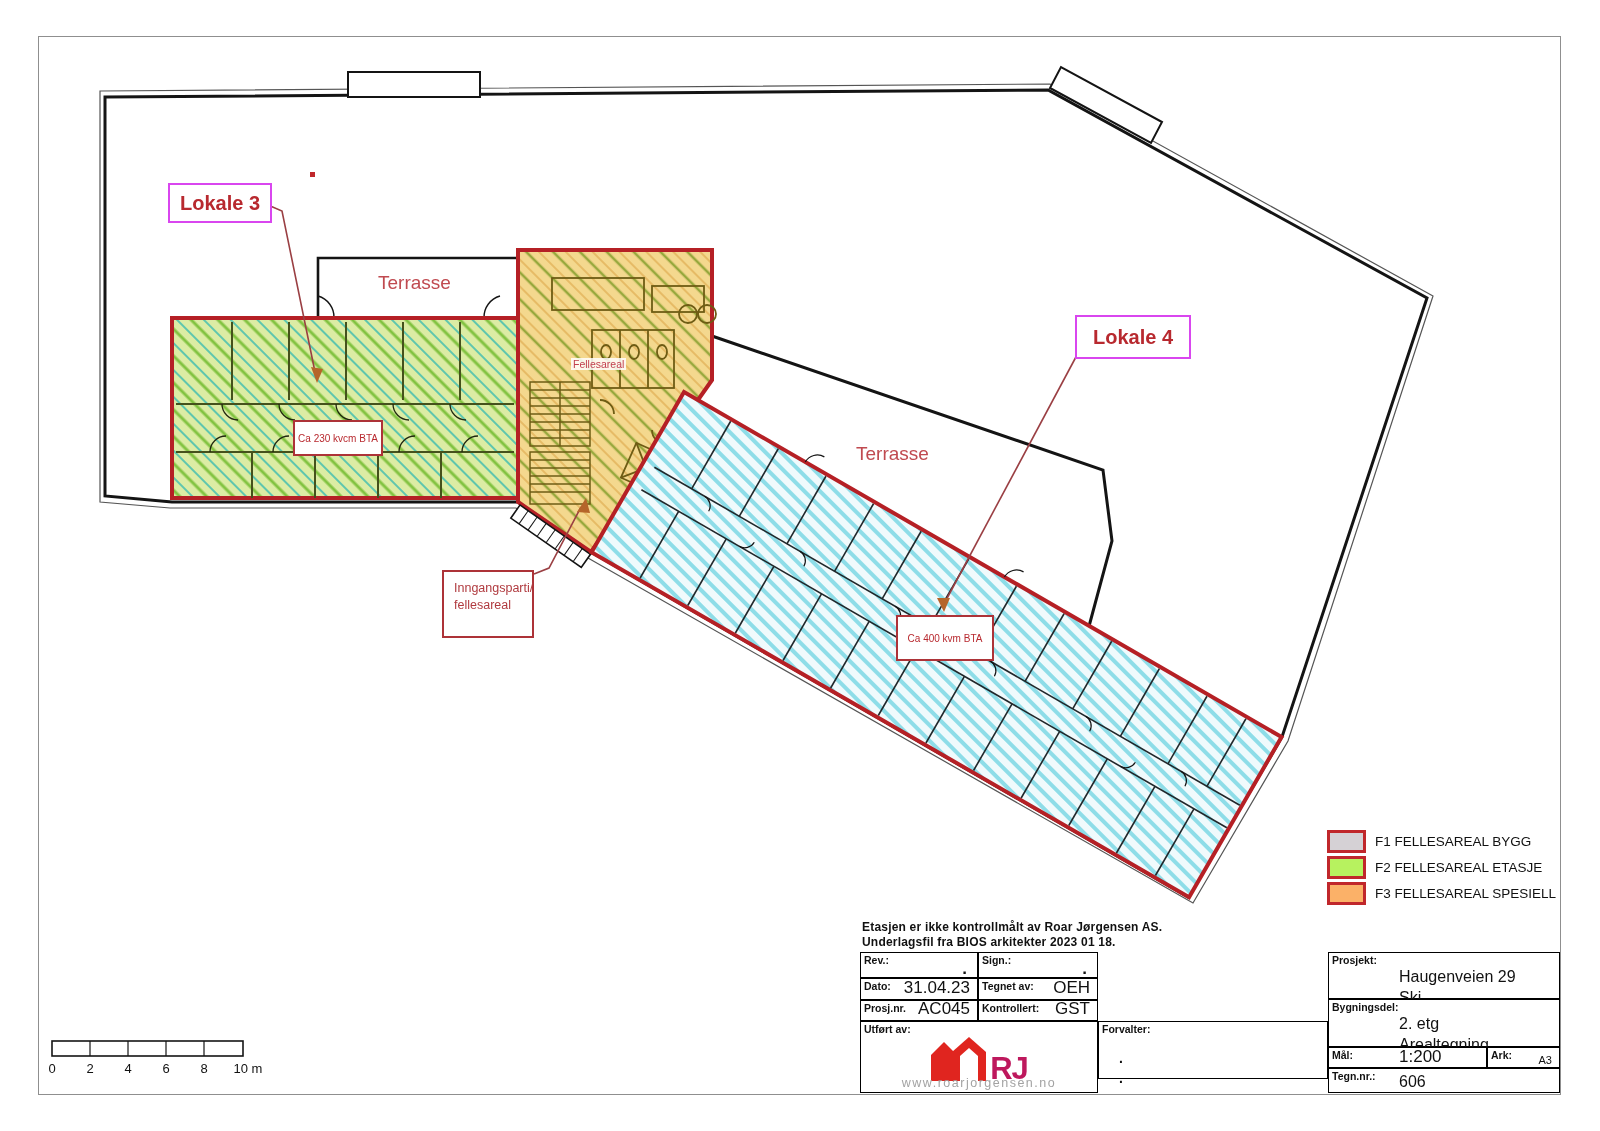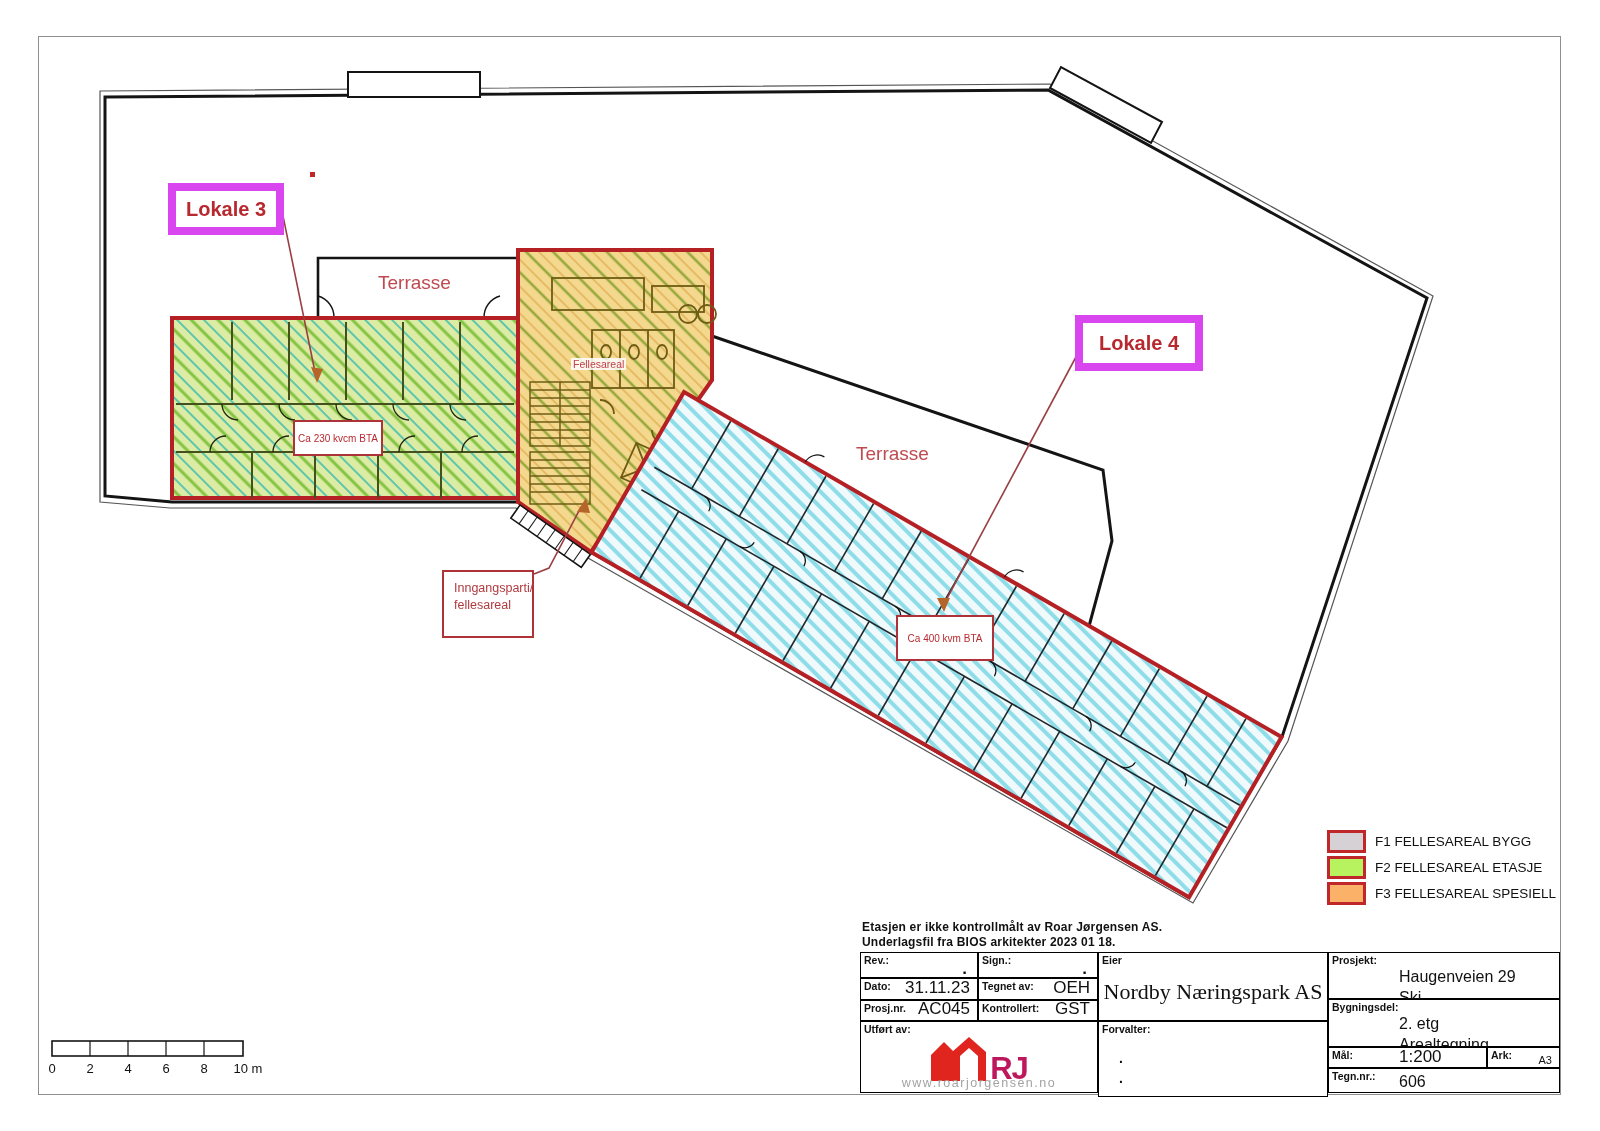--- a/index.html
+++ b/index.html
@@ -3,21 +3,21 @@
 <meta charset="utf-8">
 <style>
   html,body{margin:0;padding:0;background:#e8e8e8;}
   .page{position:relative;width:1600px;height:1131px;background:#ffffff;overflow:hidden;
         font-family:"Liberation Sans","DejaVu Sans",sans-serif;color:#111;}
   .page-border{position:absolute;left:38px;top:36px;width:1521px;height:1057px;
                border:1px solid #8f8f8f;}
   svg.plan{position:absolute;left:0;top:0;z-index:1;}
   .ovl{position:absolute;z-index:3;}
   
-  .callout{background:#fff;border:8px solid #d946ef;color:#b8292f;font-weight:700;
+  .callout{background:#fff;border:2px solid #d946ef;color:#b8292f;font-weight:700;
            font-size:20px;display:flex;align-items:center;justify-content:center;}
   .areabox{background:#fff;border:2px solid #ad3338;color:#b8292f;font-size:10px;
            display:flex;align-items:center;justify-content:center;white-space:nowrap;}
   .notebox{background:#fff;border:2px solid #ad3338;color:#b03a3f;font-size:12.5px;
            line-height:17px;padding:8px 6px 6px 10px;}
   .terrasse-lbl{color:#c04a50;font-size:19px;}
   .chip{background:rgba(255,255,255,.85);color:#c2404e;font-size:10.5px;padding:0 2px;}
   .reddot{background:#c0272b;width:5px;height:5px;}
   
   .legend{display:flex;flex-direction:column;gap:8px;}
@@ -293,21 +293,21 @@
     <div class="cell" style="left:0;top:0;width:118px;height:26px;">
       <span class="cl">Rev.:</span>
       <span class="cv dot">.</span>
     </div>
     <div class="cell" style="left:118px;top:0;width:120px;height:26px;">
       <span class="cl">Sign.:</span>
       <span class="cv dot">.</span>
     </div>
     <div class="cell" style="left:0;top:26px;width:118px;height:22px;">
       <span class="cl">Dato:</span>
-      <span class="cv vr">31.11.23</span>
+      <span class="cv vr">31.04.23</span>
     </div>
     <div class="cell" style="left:118px;top:26px;width:120px;height:22px;">
       <span class="cl">Tegnet av:</span>
       <span class="cv vr">OEH</span>
     </div>
     <div class="cell" style="left:0;top:48px;width:118px;height:21px;">
       <span class="cl">Prosj.nr.</span>
       <span class="cv vr">AC045</span>
     </div>
     <div class="cell" style="left:118px;top:48px;width:120px;height:21px;">
@@ -319,25 +319,21 @@
       <div class="logo-wrap">
         <svg width="58" height="46" viewBox="0 0 58 46">
           <polygon points="1,19 14,6 27,19 27,45 1,45" fill="#e0251f"></polygon>
           <polygon points="22,16 39,1 56,16 56,45 22,45" fill="#e0251f"></polygon>
           <polygon points="30,20 39,12 48,20 48,45 30,45" fill="#ffffff"></polygon>
         </svg>
         <span class="rj">RJ</span>
       </div>
       <div class="logo-url">www.roarjorgensen.no</div>
     </div>
-    <div class="cell" style="left:238px;top:0;width:230px;height:69px;">
-      <span class="cl">Eier</span>
-      <span class="cv eier-v">Nordby Næringspark AS</span>
-    </div>
-    <div class="cell" style="left:238px;top:69px;width:230px;height:76px;">
+    <div class="cell" style="left:238px;top:69px;width:230px;height:58px;">
       <span class="cl">Forvalter:</span>
       <span class="forv-dot" style="top:28px;">.</span>
       <span class="forv-dot" style="top:48px;">.</span>
     </div>
     <div class="cell" style="left:468px;top:0;width:232px;height:47px;">
       <span class="cl">Prosjekt:</span>
       <div class="cv pval">
         <div>Haugenveien 29</div>
         <div>Ski</div>
       </div>

